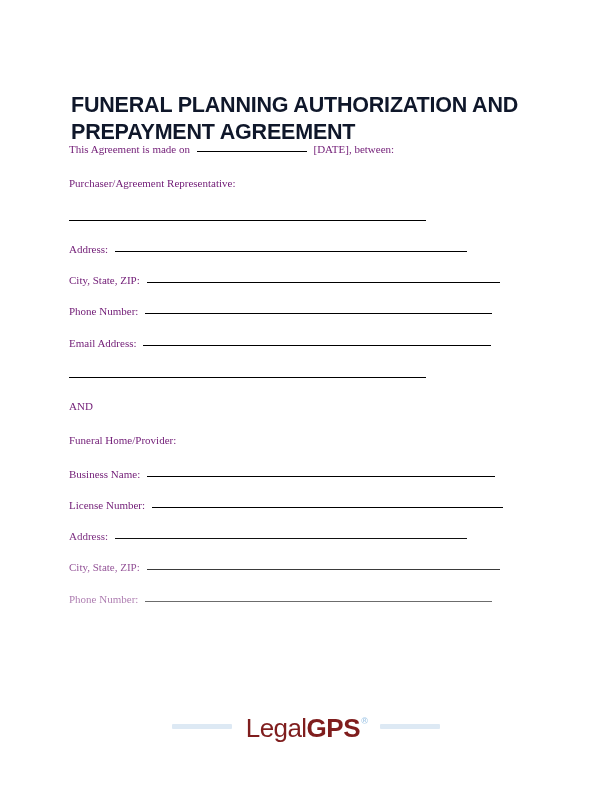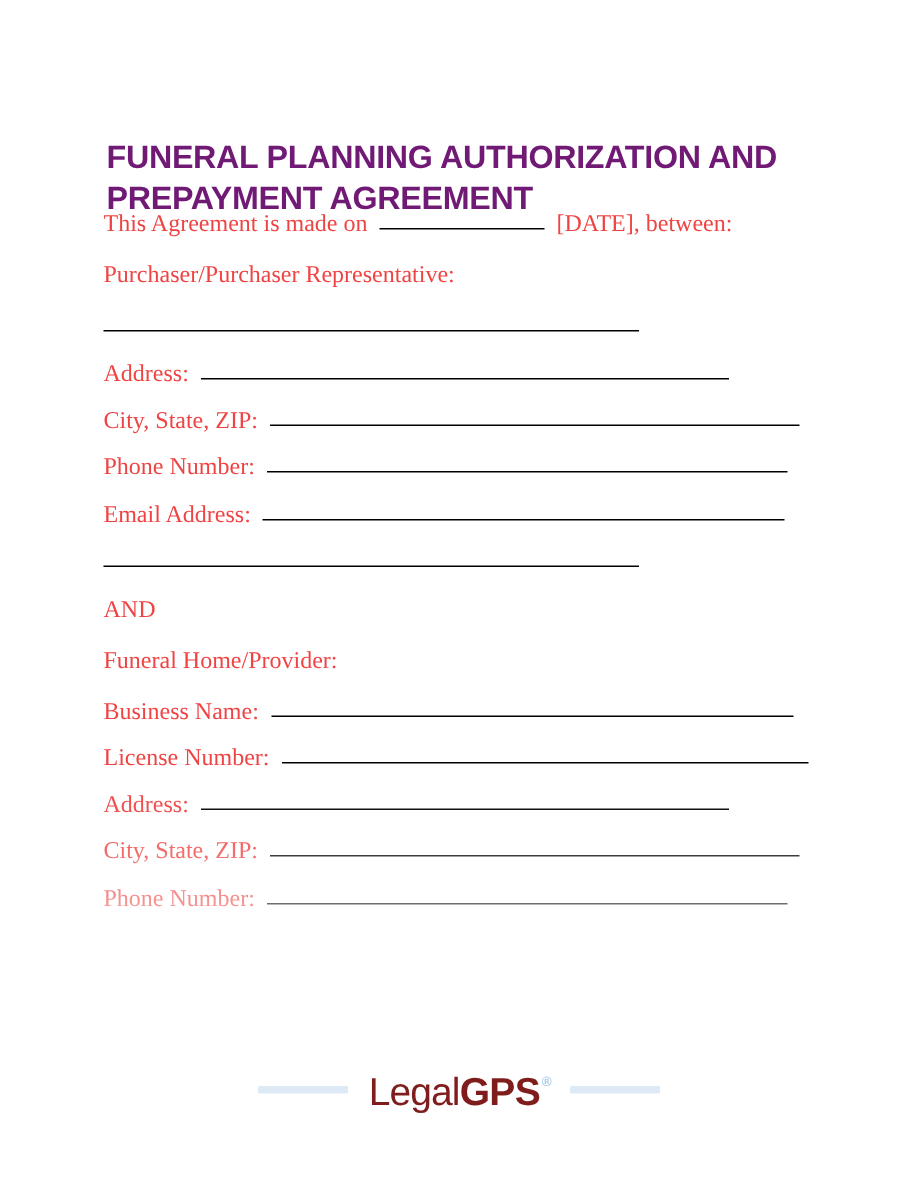--- a/index.html
+++ b/index.html
@@ -27,37 +27,37 @@
   .doc-title {
     position: absolute;
     left: 71px;
     top: 78px;
     width: 450px;
     font-family: "Liberation Sans", "DejaVu Sans", sans-serif;
     font-weight: 700;
     font-size: 21.5px;
     line-height: 27px;
     letter-spacing: -0.2px;
-    color: #701a75;
+    color: #0f172a;
     text-transform: uppercase;
   }
 
   
   .body-block {
     position: absolute;
     left: 69px;
     top: 143px;
     width: 455px;
   }
 
   .line {
     position: relative;
-    font-size: 16px;
+    font-size: 11px;
     line-height: 13px;
-    color: #ef4444;
+    color: #701a75;
     white-space: nowrap;
     margin-bottom: 18.2px;
   }
   .line:last-child { margin-bottom: 0; }
 
   .line .label {
     display: inline;
   }
 
   
@@ -164,21 +164,21 @@
 
   <div class="body-block">
 
     <div class="line gap-lg">
       <span class="label">This Agreement is made on</span>
       <span class="rule" style="width:110px;"></span>
       <span class="label" style="margin-left:4px;">[DATE], between:</span>
     </div>
 
     <div class="line gap-lg">
-      <span class="label">Purchaser/Purchaser Representative:</span>
+      <span class="label">Purchaser/Agreement Representative:</span>
     </div>
 
 
 
     <div class="rule-row gap-md">
       <span class="rule-wide" style="width:357px;"></span>
     </div>
 
     <div class="line">
       <span class="label">Address:</span>

